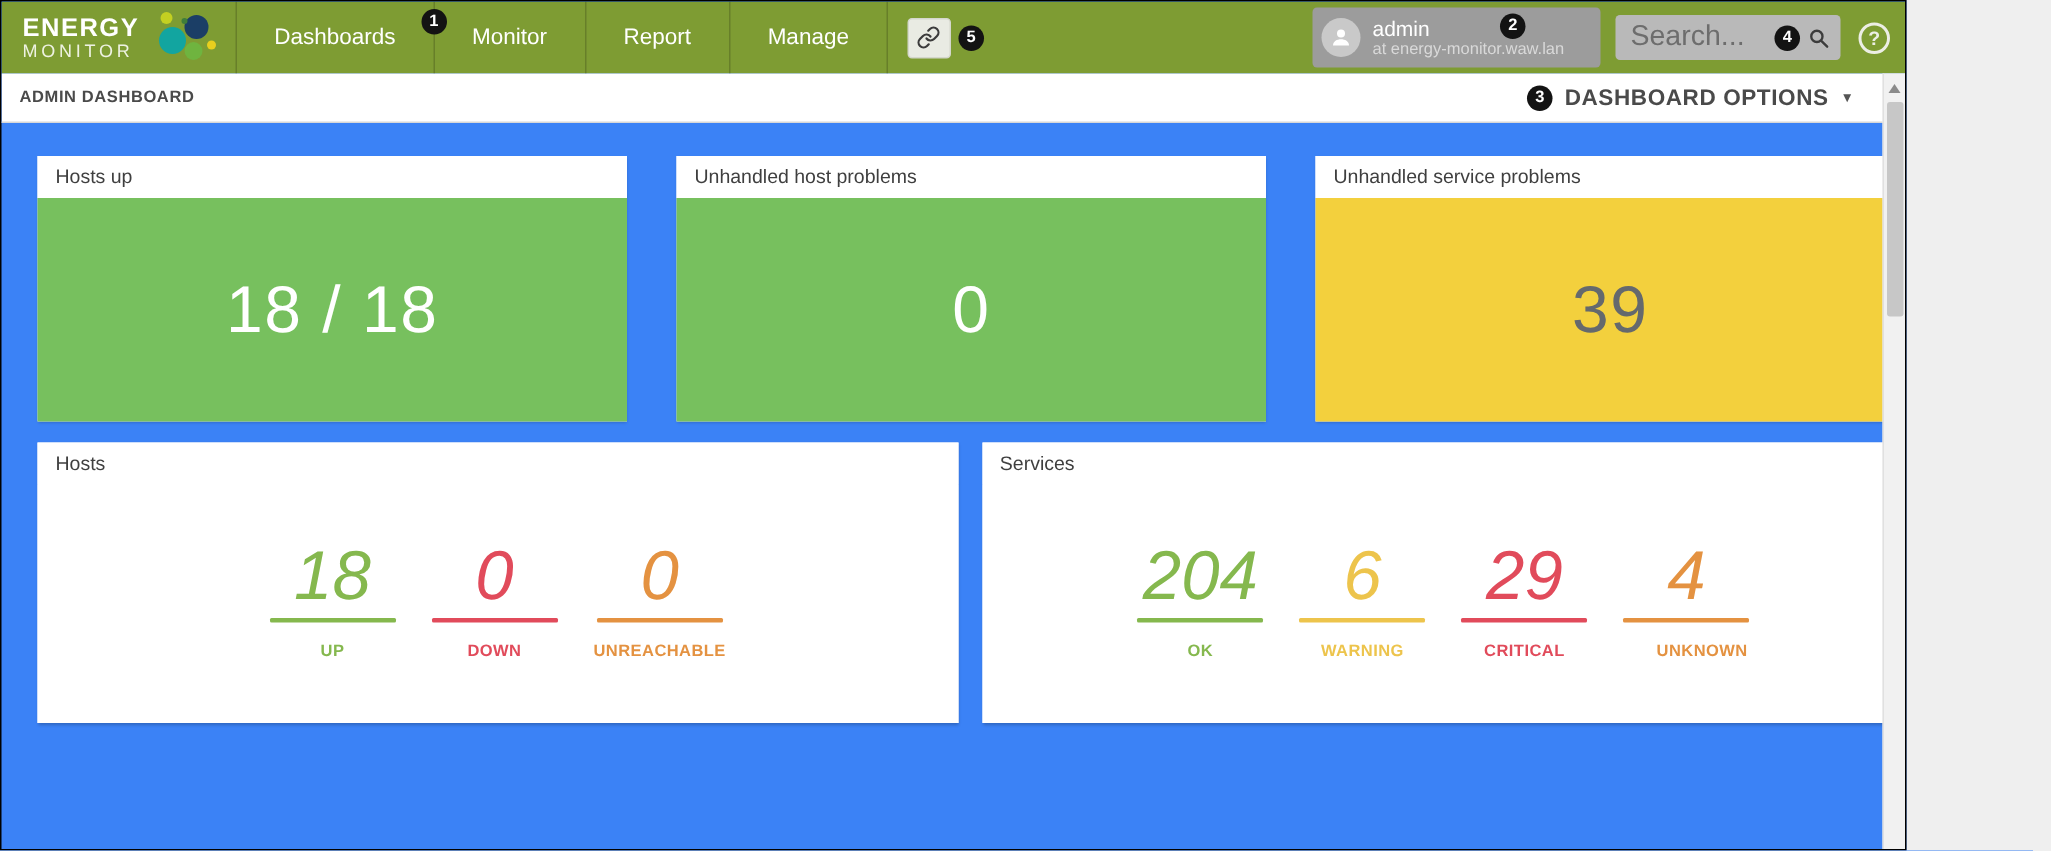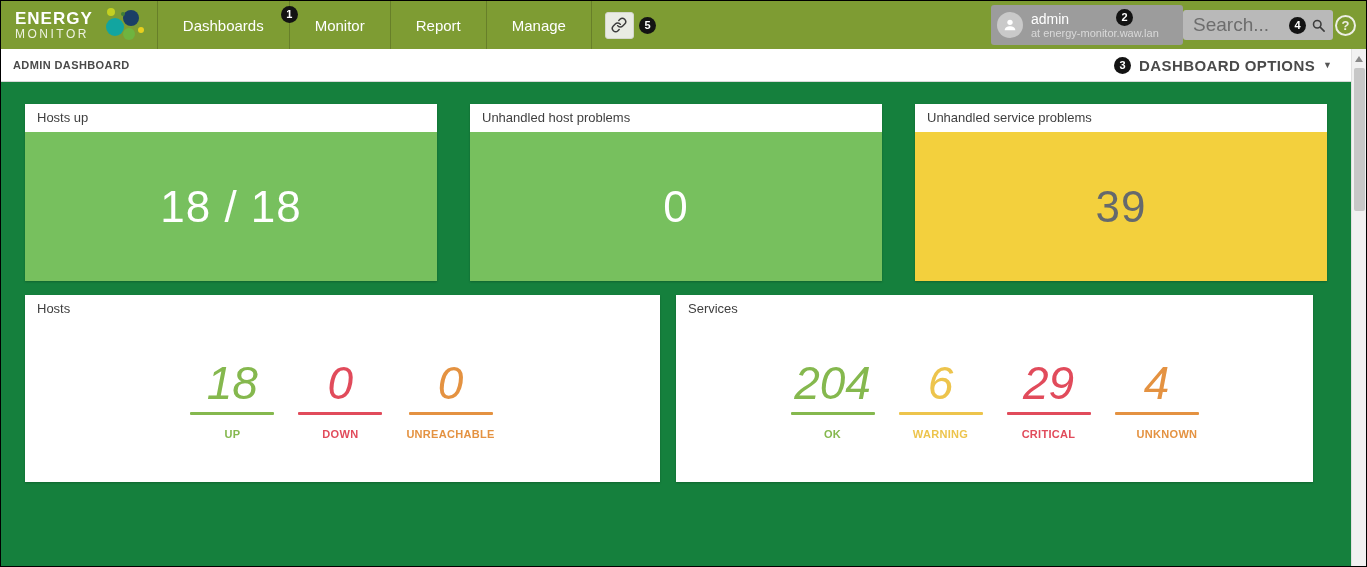--- a/index.html
+++ b/index.html
@@ -4,24 +4,24 @@
 <style>
   * { box-sizing: border-box; margin: 0; padding: 0; }
   html, body { width: 1367px; height: 567px; }
   body {
     font-family: "Liberation Sans", sans-serif;
     overflow: hidden;
     background: #efefef;
   }
   .screen {
     position: relative;
-    width: 1367px;
+    width: 1271px;
     height: 567px;
     border: 1px solid #000;
-    background: #15803d;
+    background: #3b82f6;
     overflow: hidden;
   }
 
   
   .navbar {
     height: 48px;
     display: flex;
     align-items: stretch;
     background: #7e9c33;
   }
@@ -33,21 +33,21 @@
     border-right: 1px solid rgba(0,0,0,0.18);
     cursor: pointer;
   }
   .logo-text { display: flex; flex-direction: column; line-height: 1.05; }
   .logo-line1 { color: #fff; font-size: 17px; font-weight: bold; letter-spacing: 1px; }
   .logo-line2 { color: #eef2e2; font-size: 12px; font-weight: normal; letter-spacing: 2.5px; }
   .nav { display: flex; align-items: stretch; }
   .nav-item {
     position: relative;
     display: flex;
-    align-items: center;
+    align-items: flex-end;
     padding: 16px 25px;
     color: #fff;
     font-size: 15px;
     border-right: 1px solid rgba(0,0,0,0.18);
     cursor: pointer;
     white-space: nowrap;
   }
   .nav-ann { position: absolute; top: 5px; right: -9px; z-index: 3; }
 
   .quicklink-wrap { display: flex; align-items: center; gap: 5px; margin-left: 13px; }
@@ -57,20 +57,21 @@
     border: 1px solid #d4d7cc;
     border-radius: 3px;
     display: flex; align-items: center; justify-content: center;
     cursor: pointer;
   }
 
   .navbar-right {
     margin-left: auto;
     display: flex;
     align-items: center;
+    gap: 10px;
     padding-right: 10px;
   }
   .user-box {
     position: relative;
     display: flex;
     align-items: center;
     gap: 8px;
     height: 40px;
     padding: 0 14px 0 6px;
     background: #9c9c9c;

